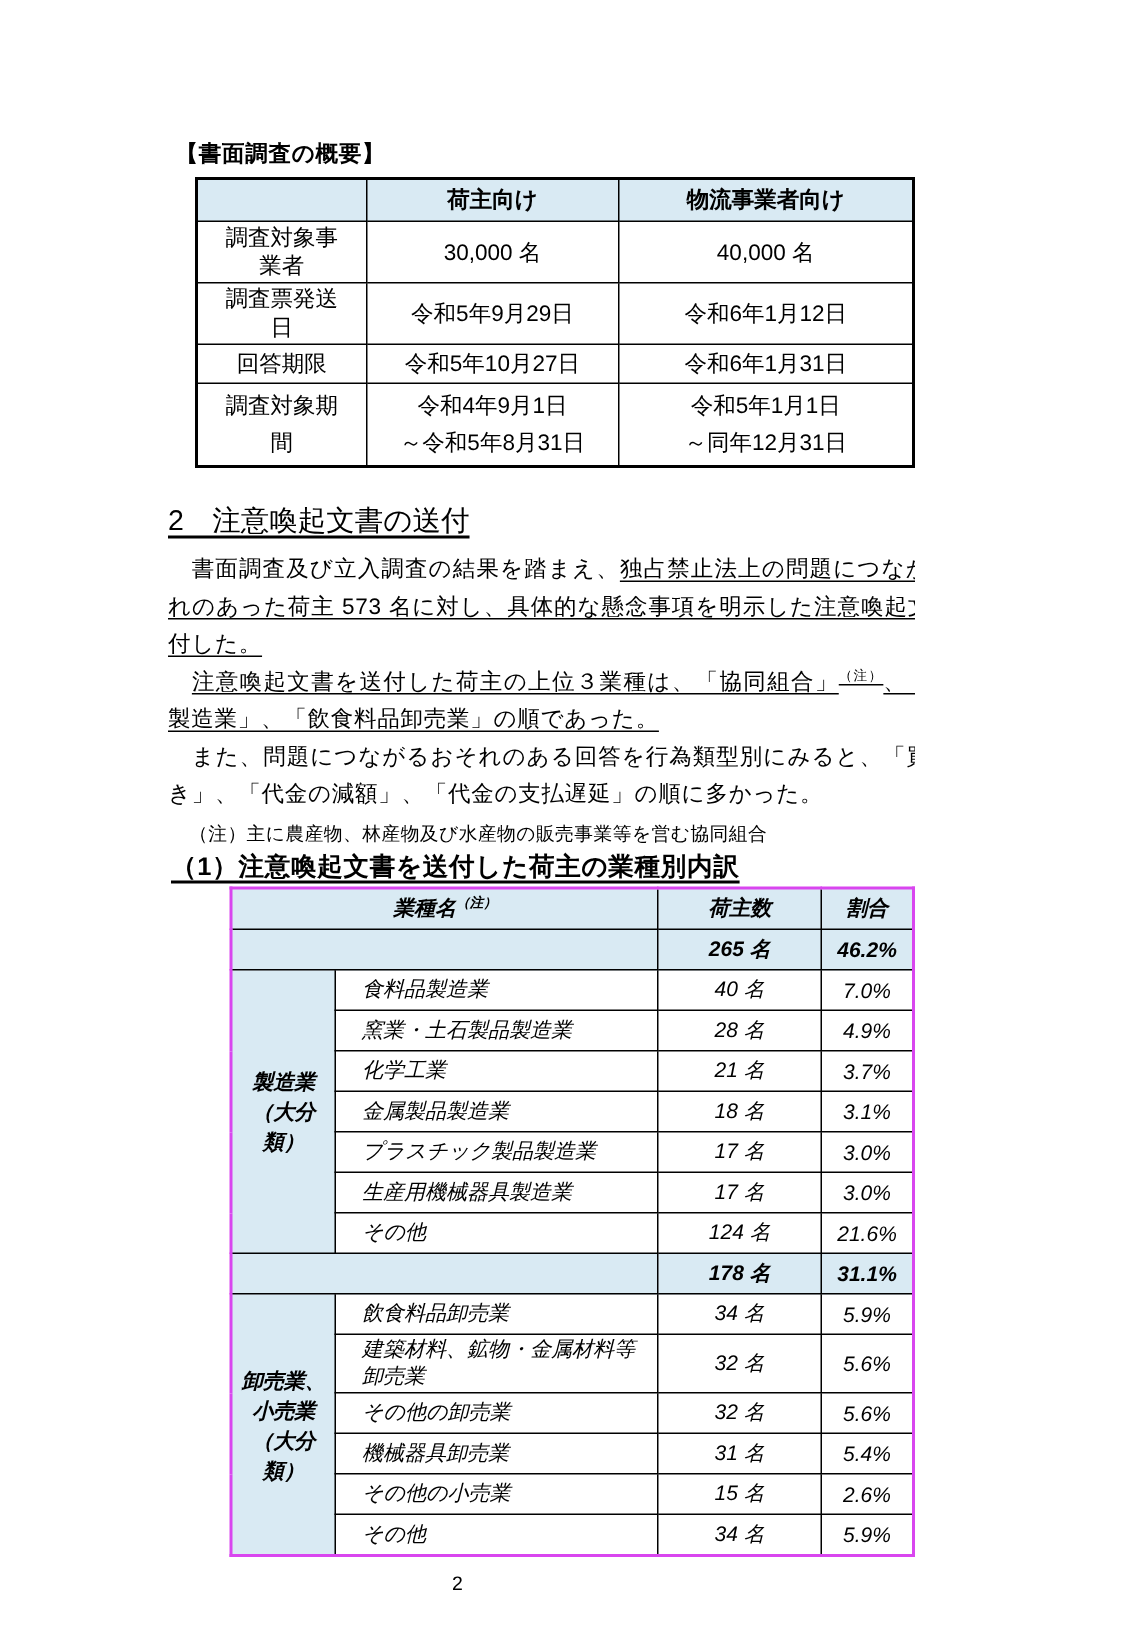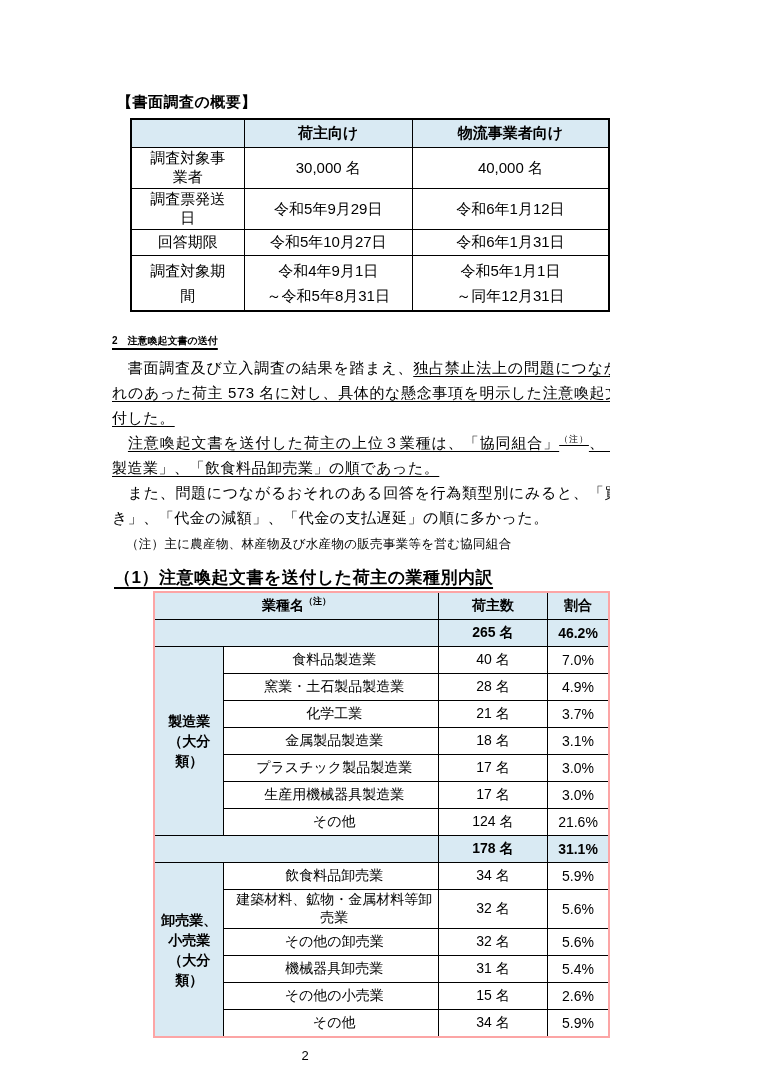--- a/index.html
+++ b/index.html
@@ -16,37 +16,37 @@
   table{border-collapse:collapse;table-layout:fixed;}
   .t1{position:absolute;left:130px;top:118px;border:2px solid #000;}
   .t1 th,.t1 td{border:1px solid #000;text-align:center;vertical-align:middle;
     font-size:15px;padding:1px 14px;}
   .t1 th{background:#d9eaf3;height:25px;font-weight:bold;}
   .t1 td{height:23px;font-weight:normal;}
   .t1 tr.tall td{height:52px;line-height:25px;}
 
   
   .sec2{position:absolute;left:112px;top:334px;width:556px;}
-  .sec-heading{font-size:10px;font-weight:bold;margin:0 0 7px 0;
+  .sec-heading{font-size:19px;font-weight:normal;margin:0 0 7px 0;
     text-decoration:underline;text-decoration-thickness:1.5px;text-underline-offset:4px;}
   .sec2 p{margin:0;font-size:15px;line-height:25px;text-align:justify;letter-spacing:.5px;}
   .u{text-decoration:underline;text-decoration-thickness:1px;text-underline-offset:3px;}
   sup.sup{font-size:9px;line-height:0;}
   .note-line{font-size:12.5px;margin:6px 0 0 14px;letter-spacing:.3px;}
 
   
   .sec3-heading{position:absolute;left:114px;top:566px;font-size:17px;font-weight:bold;
     text-decoration:underline;text-decoration-thickness:1.5px;text-underline-offset:4px;letter-spacing:.5px;}
-  .t2{position:absolute;left:153px;top:591px;border:2px solid #fca5a5;}
+  .t2{position:absolute;left:153px;top:591px;border:2px solid #d946ef;font-style:italic;}
   .t2 th,.t2 td{border:1px solid #000;font-size:14px;vertical-align:middle;
     text-align:center;padding:1px 3px;height:24px;}
   .t2 th{background:#d9eaf3;font-weight:bold;}
   .t2 td.blue{background:#d9eaf3;}
   .t2 td.b{font-weight:bold;}
-  .t2 td.name{text-align:center;padding-left:9px;}
+  .t2 td.name{text-align:left;padding-left:17px;}
   .t2 td.grp{font-weight:bold;line-height:20px;}
 
   .page-num{position:absolute;left:0;right:0;top:1048px;text-align:center;font-size:13px;}
 </style>
 </head>
 <body>
 
 <div class="page">
 
   <div class="doc-title">【書面調査の概要】</div>

